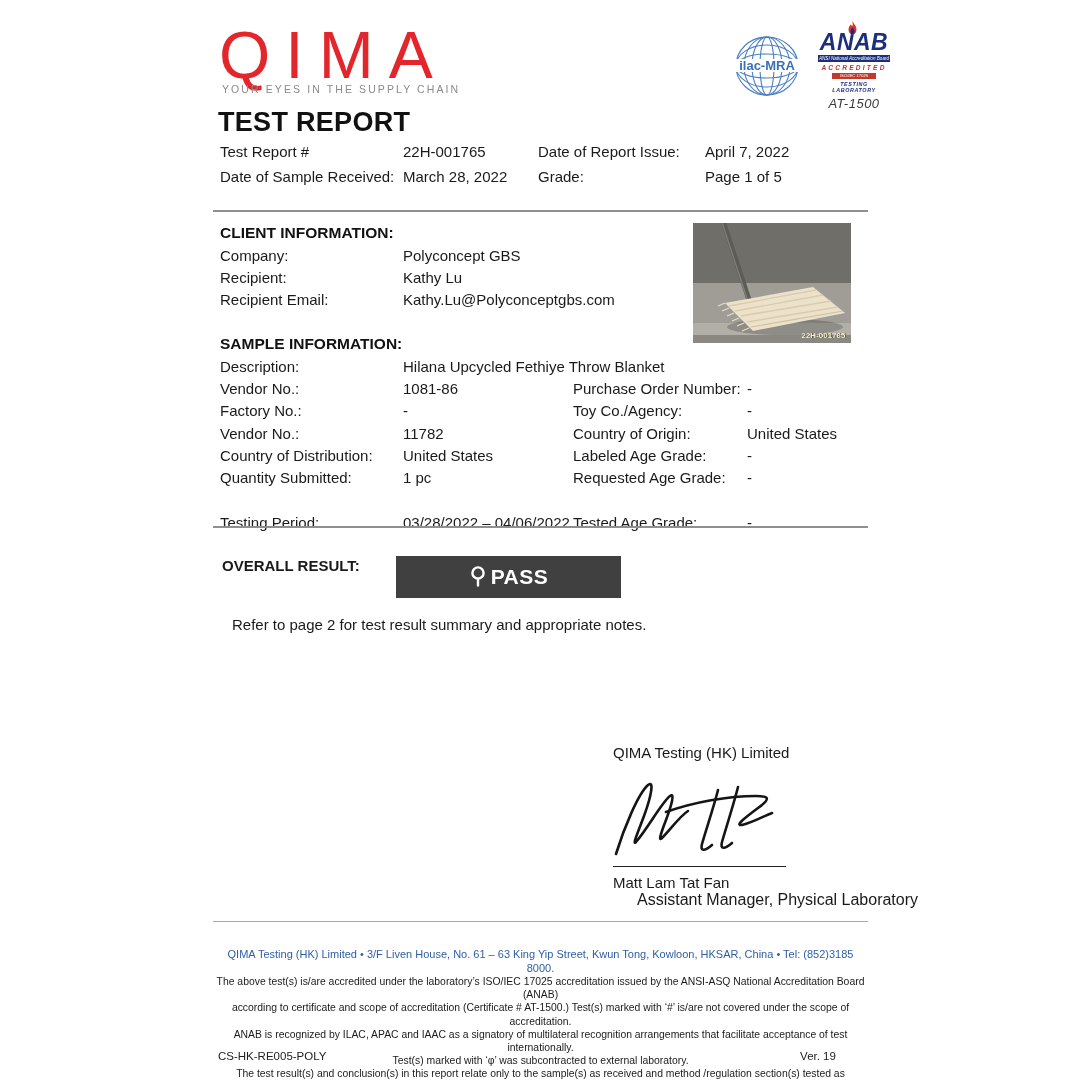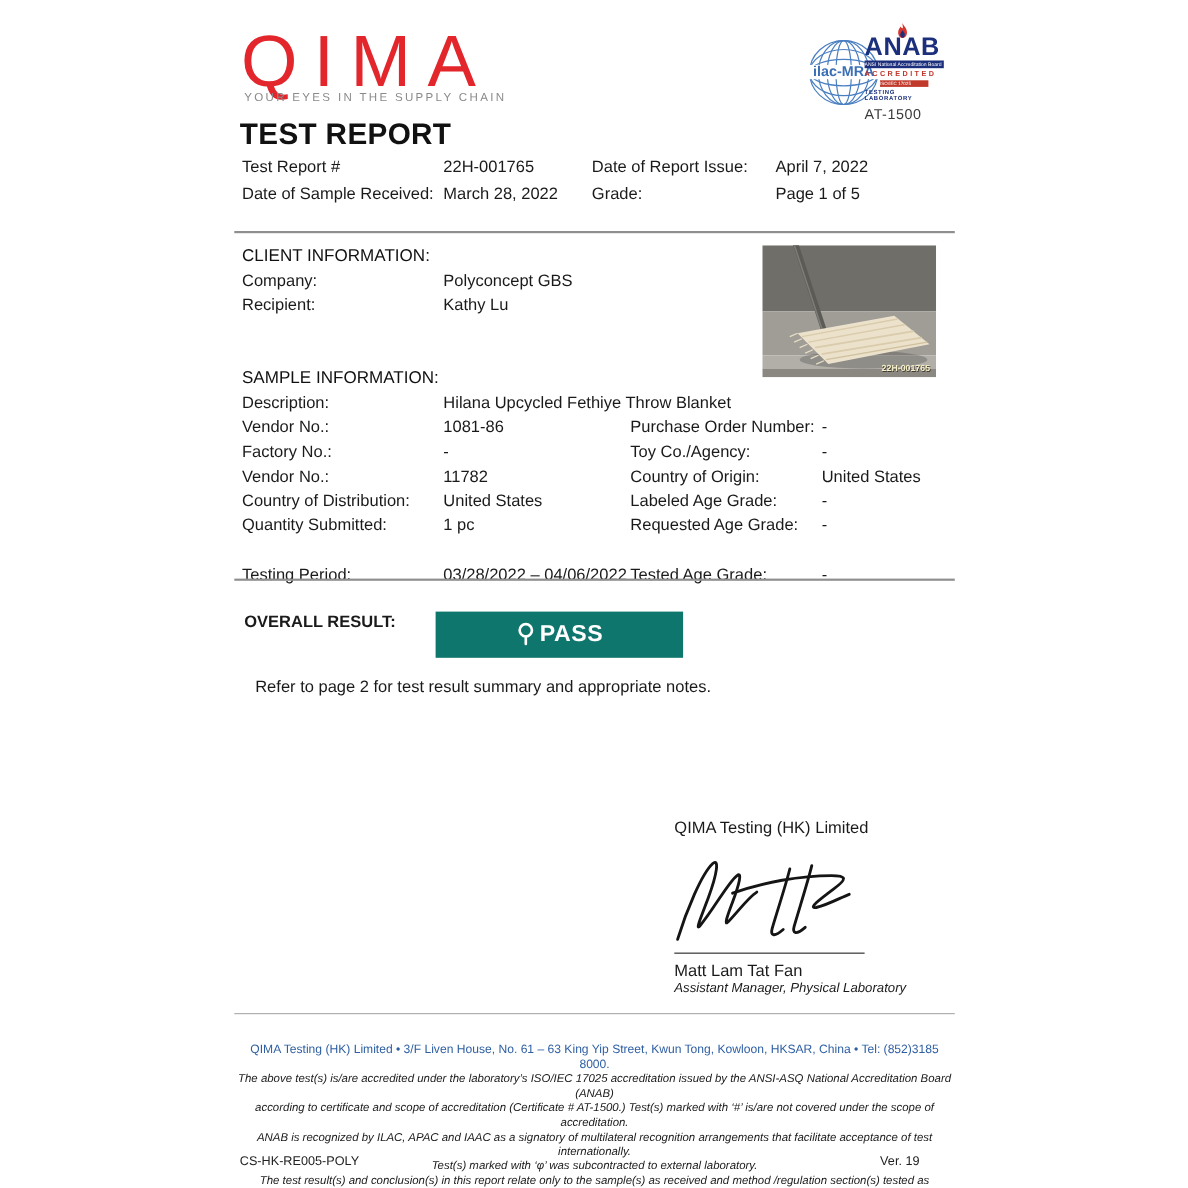--- a/index.html
+++ b/index.html
@@ -8,21 +8,21 @@
     font-family:"Liberation Sans",sans-serif;color:#1a1a1a;
   }
 
   
   .qima-logo{position:absolute;left:219px;top:22px;font-size:66px;font-weight:400;
     letter-spacing:15px;color:#e2262c;line-height:1;}
   .tagline{position:absolute;left:222px;top:83px;font-size:10.5px;letter-spacing:2.1px;
     color:#8a8a8a;font-weight:500;}
 
   .ilac{position:absolute;left:733px;top:35px;width:68px;height:64px;}
-  .anab{position:absolute;left:786px;top:31px;width:72px;}
+  .anab{position:absolute;left:818px;top:31px;width:72px;text-align:center;font-style:italic;}
   .anab-word{position:relative;font-size:23px;font-weight:800;color:#1c2f7c;line-height:1;
     letter-spacing:0.5px;font-family:"Liberation Sans",sans-serif;}
   .anab-flame{position:absolute;left:28px;top:-10px;}
   .anab-bar-navy{margin-top:1px;background:#1c2f7c;color:#fff;font-size:4.6px;line-height:7px;
     height:7px;white-space:nowrap;overflow:hidden;}
   .anab-accredited{margin-top:2px;color:#c3362b;font-size:6.6px;font-weight:700;letter-spacing:2.2px;}
   .anab-bar-red{margin:2px 14px 0 14px;background:#c0392b;color:#fff;font-size:4.2px;line-height:6px;
     height:6px;white-space:nowrap;overflow:hidden;}
   .anab-lab{margin-top:2px;color:#1c2f7c;font-size:5.4px;font-weight:700;letter-spacing:0.6px;}
   .at-number{margin-top:3px;font-size:13px;color:#3a3a3a;letter-spacing:0.5px;}
@@ -31,43 +31,43 @@
   .report-title{position:absolute;left:218px;top:107px;font-size:27px;font-weight:700;
     color:#111;letter-spacing:0.3px;}
   .prow{position:absolute;left:0;top:0;width:1080px;height:20px;font-size:15px;}
   .prow span{position:absolute;white-space:nowrap;}
   .l1{left:220px;} .v1{left:403px;} .l2{left:538px;} .v2{left:705px;}
   .sl2{left:573px;} .sv2{left:747px;}
 
   .divider{position:absolute;left:213px;width:655px;border-top:2px solid #8f8f8f;}
   .divider.thin{border-top:1.5px solid #a8a8a8;}
 
-  .section-heading{position:absolute;left:220px;font-size:15.5px;font-weight:400;color:#111;}
+  .section-heading{position:absolute;left:220px;font-size:15.5px;font-weight:700;color:#111;}
 
   
   .photo{position:absolute;left:693px;top:223px;width:158px;height:120px;}
 
   
   .result-label{position:absolute;left:222px;top:557px;font-size:15px;font-weight:700;}
-  .pass-button{position:absolute;left:396px;top:556px;width:225px;height:42px;background:#0f766e;
+  .pass-button{position:absolute;left:396px;top:556px;width:225px;height:42px;background:#404040;
     display:flex;align-items:center;justify-content:center;gap:4px;}
   .pass-text{color:#fff;font-size:21px;font-weight:700;letter-spacing:0.5px;}
   .result-note{position:absolute;left:232px;top:616px;font-size:15px;text-align:center;}
 
   
   .sig-company{position:absolute;left:613px;top:744px;font-size:15px;}
   .sig-scrawl{position:absolute;left:606px;top:770px;}
   .sig-line{position:absolute;left:613px;top:866px;width:173px;border-top:1.5px solid #222;}
   .sig-name{position:absolute;left:613px;top:874px;font-size:15px;}
-  .sig-title{position:absolute;left:613px;top:891px;font-size:12px;font-style:italic;}
+  .sig-title{position:absolute;left:637px;top:891px;font-size:16px;}
 
   
   .footer{position:absolute;left:213px;top:947px;width:655px;text-align:center;}
   .f-line1{color:#2e5fa3;font-size:11px;line-height:14px;}
-  .f-line{color:#1a1a1a;font-style:italic;font-size:10.4px;line-height:13.2px;}
+  .f-line{color:#1a1a1a;font-size:10.4px;line-height:13.2px;}
   .form-code{position:absolute;left:218px;top:1050px;font-size:11.5px;color:#222;}
   .version{position:absolute;left:768px;top:1050px;width:100px;text-align:center;font-size:11.5px;color:#222;}
 </style>
 </head>
 <body>
 
 <div class="page">
 
   <div class="qima-logo">QIMA</div>
   <div class="tagline">YOUR EYES IN THE SUPPLY CHAIN</div>
@@ -118,20 +118,24 @@
   <div class="divider" style="top:210px"></div>
 
   <div class="section-heading" style="top:224px">CLIENT INFORMATION:</div>
   <div class="prow" style="top:269px">
     <span class="l1">Recipient:</span>
     <span class="v1">Kathy Lu</span>
   </div>
   <div class="prow" style="top:247px">
     <span class="l1">Company:</span>
     <span class="v1">Polyconcept GBS</span>
+  </div>
+  <div class="prow" style="top:291px">
+    <span class="l1">Recipient Email:</span>
+    <span class="v1">Kathy.Lu@Polyconceptgbs.com</span>
   </div>
 
   <svg class="photo" viewBox="0 0 158 120">
     <rect x="0" y="0" width="158" height="60" fill="#6f6e69"></rect>
     <rect x="0" y="60" width="158" height="40" fill="#a09d97"></rect>
     <rect x="0" y="100" width="158" height="12" fill="#b2afa9"></rect>
     <rect x="0" y="112" width="158" height="8" fill="#8b8881"></rect>
     <line x1="30" y1="-2" x2="57" y2="80" stroke="#5c5b55" stroke-width="5"></line>
     <line x1="28.5" y1="-2" x2="55.5" y2="80" stroke="#7e7d76" stroke-width="1.4"></line>
     <ellipse cx="92" cy="104" rx="58" ry="8" fill="rgba(40,40,35,0.25)"></ellipse>

